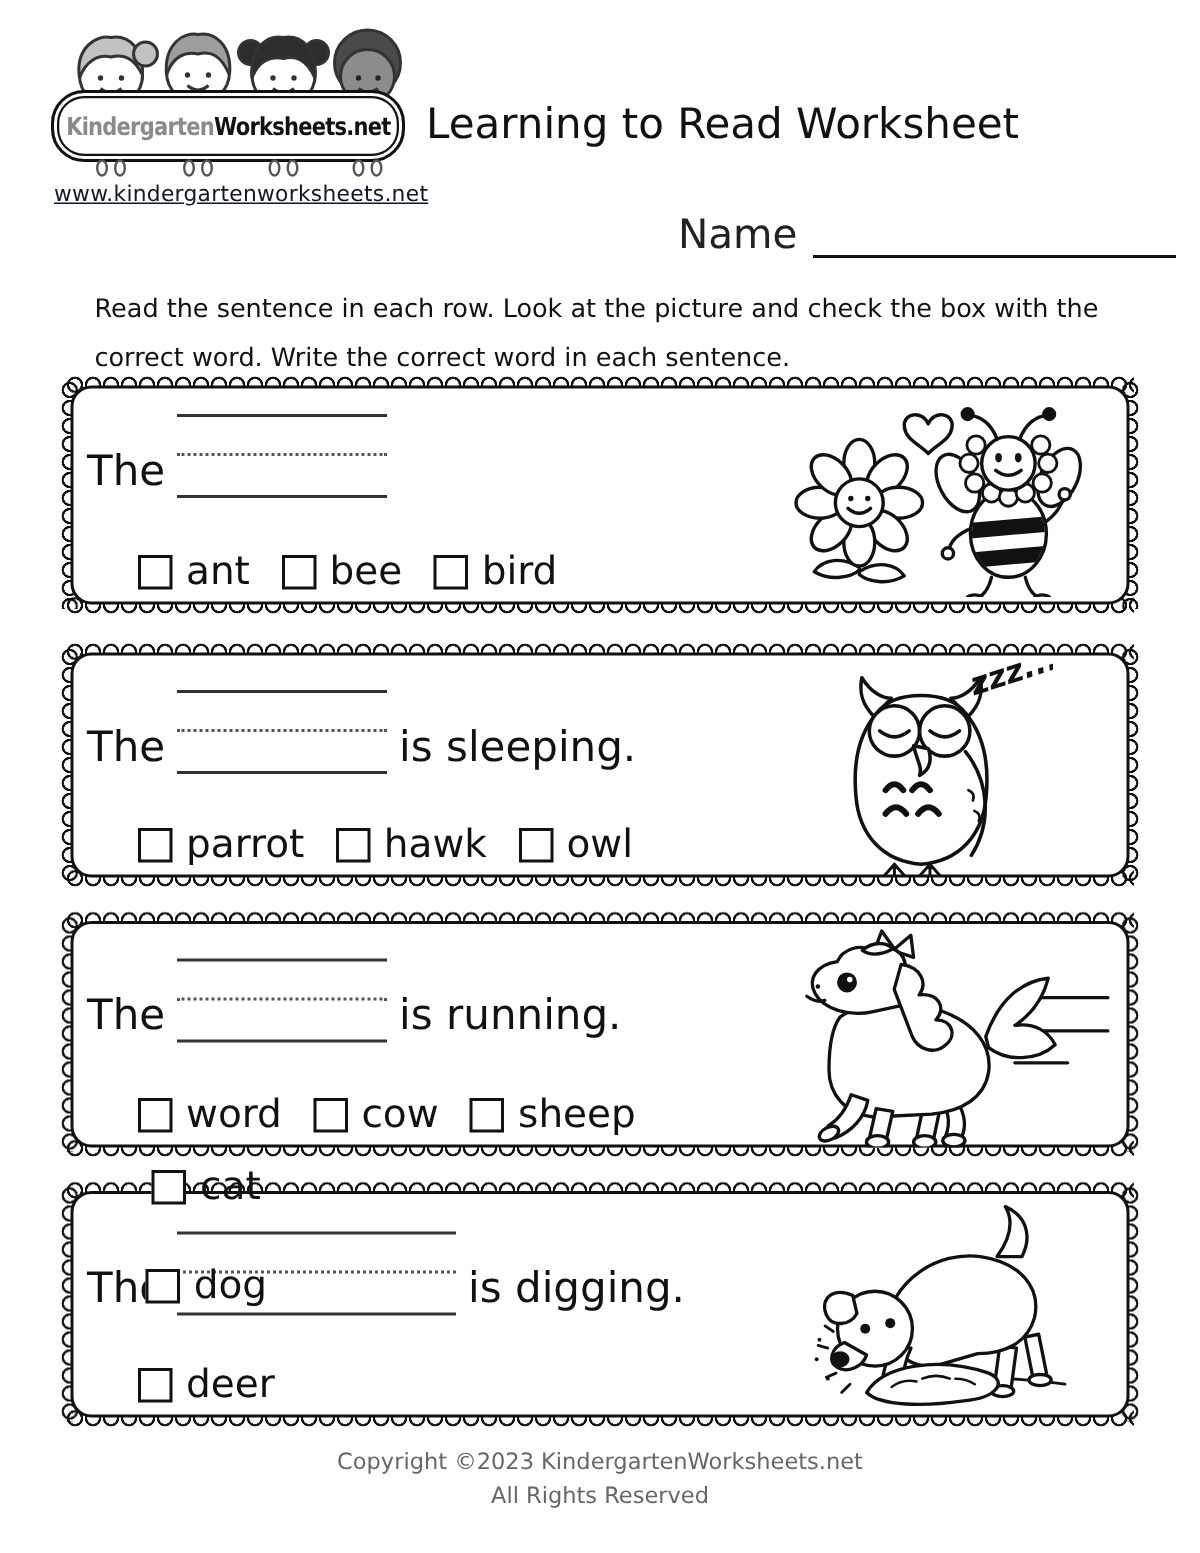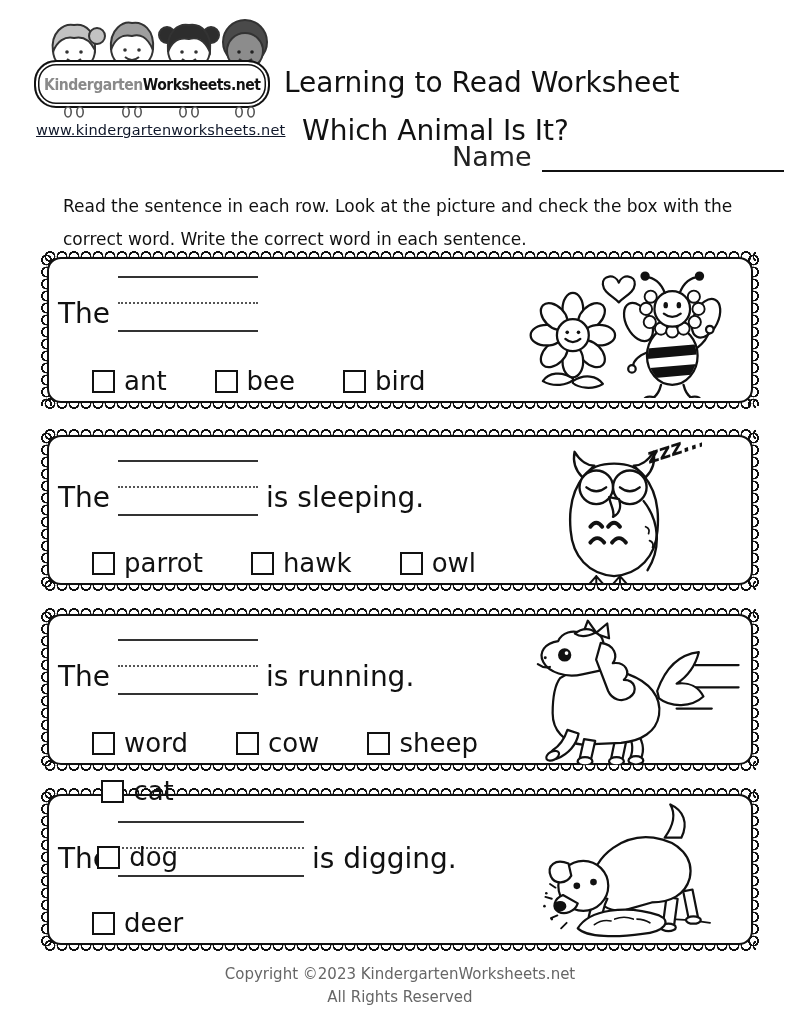--- a/index.html
+++ b/index.html
@@ -42,21 +42,21 @@
   .loops.v.lft{left:0;}.loops.v.rgt{right:0;}
   .qinner{position:absolute;inset:7px;border:2px solid #111;border-radius:14px;background:#fff;}
 
   .sentence{position:absolute;left:18px;top:26px;display:flex;align-items:flex-end;font-size:28px;white-space:nowrap;}
   .b2 .sentence,.b3 .sentence{top:32px;}
   .b4 .sentence{top:34px;}
   .write-guide{display:inline-block;width:140px;height:52px;margin:0 8px -2px 8px;position:relative;
                border-top:2px solid #333;border-bottom:2px solid #333;}
   .write-guide::after{content:"";position:absolute;left:0;right:0;top:24px;border-top:2px dotted #555;}
   .b4 .write-guide{width:186px;}
-  .options{position:absolute;left:52px;bottom:14px;display:flex;gap:48px;font-size:26px;align-items:center;}
+  .options{position:absolute;left:52px;bottom:14px;display:flex;gap:21px;font-size:26px;align-items:center;}
   .b4 .options{gap:36px;flex-direction:column;}
   .opt{display:flex;align-items:center;gap:9px;}
   .cb{width:19px;height:19px;border:2px solid #111;background:#fff;flex:0 0 auto;}
 
   .art{position:absolute;}
   .b1 .art{right:26px;top:12px;}
   .b2 .art{right:58px;top:8px;}
   .b3 .art{right:8px;top:10px;}
   .b4 .art{right:34px;top:10px;}
 
@@ -113,21 +113,20 @@
           <ellipse cx="161" cy="6" rx="3.2" ry="5"></ellipse>
         <ellipse cx="205" cy="6" rx="3.2" ry="5"></ellipse>
           <ellipse cx="217" cy="6" rx="3.2" ry="5"></ellipse>
       </g>
     </svg>
     <div class="site-url">www.kindergartenworksheets.net</div>
   </div>
 
   <div class="titles">
     <div class="title">Learning to Read Worksheet</div>
-    <div class="subtitle">Which Animal Is It?</div>
   </div>
   <div class="name-row">
     <span class="name-label">Name</span>
     <span class="name-line"></span>
   </div>
 
   <div class="instructions">
     <span>Read the sentence in each row. Look at the picture and check the box with the</span><br>
     <span>correct word. Write the correct word in each sentence.</span>
   </div>

